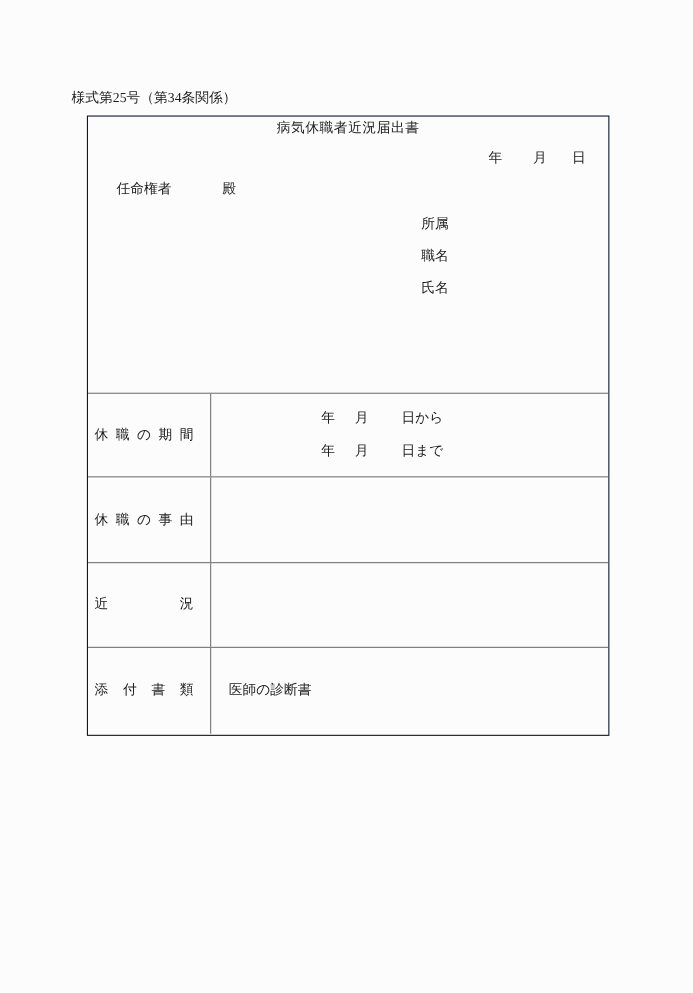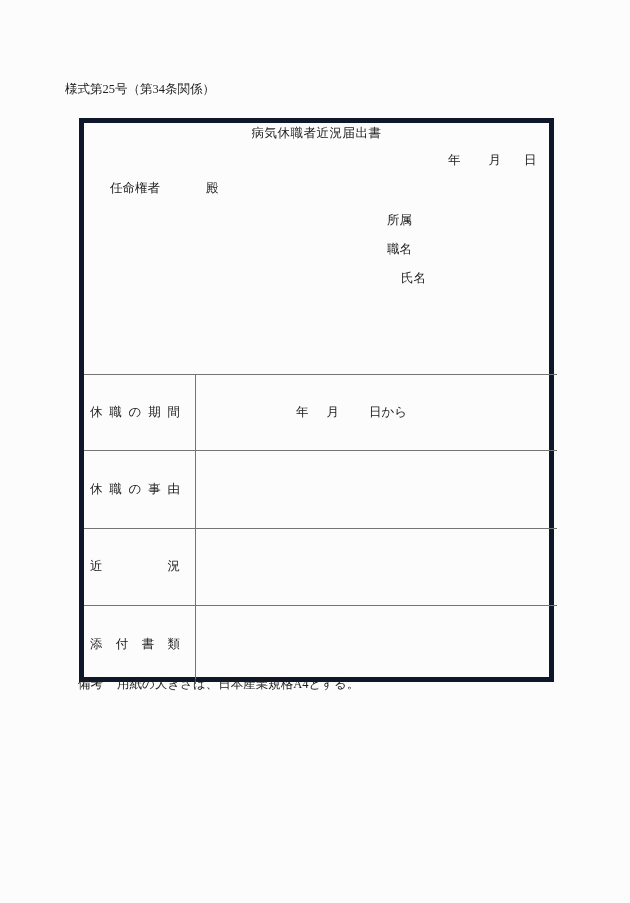--- a/index.html
+++ b/index.html
@@ -14,41 +14,41 @@
     position:relative;
     width:630px; height:903px;
     font-size:12.5px;
     line-height:1.05;
   }
   .form-number {
     position:absolute; left:65px; top:83px;
     white-space:nowrap;
   }
   .form-box {
-    position:absolute; left:79px; top:118px;
+    position:absolute; left:79px; top:105px;
     width:475px; height:564px;
-    border:5px solid #0f172a;
+    border:1px solid #0f172a;
   }
   .form-title {
     position:absolute; top:4px; left:0;
     width:100%; text-align:center;
     letter-spacing:0.5px;
   }
   .date-line {
     position:absolute; top:31px; left:364px;
     white-space:nowrap;
   }
   .date-line .dl-m { margin-left:28px; }
   .date-line .dl-d { margin-left:23px; }
   .appointer { position:absolute; top:59px; left:26px; white-space:nowrap; }
   .honorific { position:absolute; top:59px; left:122px; }
   .sig-field { position:absolute; left:303px; white-space:nowrap; }
   .sig-0 { top:91px; }
   .sig-1 { top:120px;text-align:right; }
-  .sig-2 { top:149px;margin-left:14px; }
+  .sig-2 { top:149px; }
   .body-text {
     position:absolute; top:196px; left:15px;
     white-space:nowrap;
   }
   .form-table {
     position:absolute; left:0; top:251px;
     width:473px;
   }
   .t-row { display:flex; border-top:1px solid #757575; }
   .row-0 { height:76px; }
@@ -121,20 +121,23 @@
               <span>の</span>
               <span>期</span>
               <span>間</span>
             </div>
         </div>
         <div class="t-content">
           <div class="period-cell">
             <div class="period-line">
               <span class="pl-y">年</span><span class="pl-m">月</span><span class="pl-d">日から</span>
             </div>
+            <div class="period-line">
+              <span class="pl-y">年</span><span class="pl-m">月</span><span class="pl-d">日まで</span>
+            </div>
           </div>
         </div>
       </div>
 
       <div class="t-row row-1">
         <div class="t-label">
           <div class="jlabel">
               <span>休</span>
               <span>職</span>
               <span>の</span>
@@ -161,22 +164,22 @@
 
       <div class="t-row row-3">
         <div class="t-label">
           <div class="jlabel">
               <span>添</span>
               <span>付</span>
               <span>書</span>
               <span>類</span>
             </div>
         </div>
+        <div class="t-content">
+          <div class="attach-cell">医師の診断書</div>
+        </div>
       </div>
 
     </div>
   </div>
 
-  <div class="note">
-    <span>備考</span><span class="note-text">用紙の大きさは、日本産業規格A4とする。</span>
-  </div>
 
 </div>
 
 </body></html>

